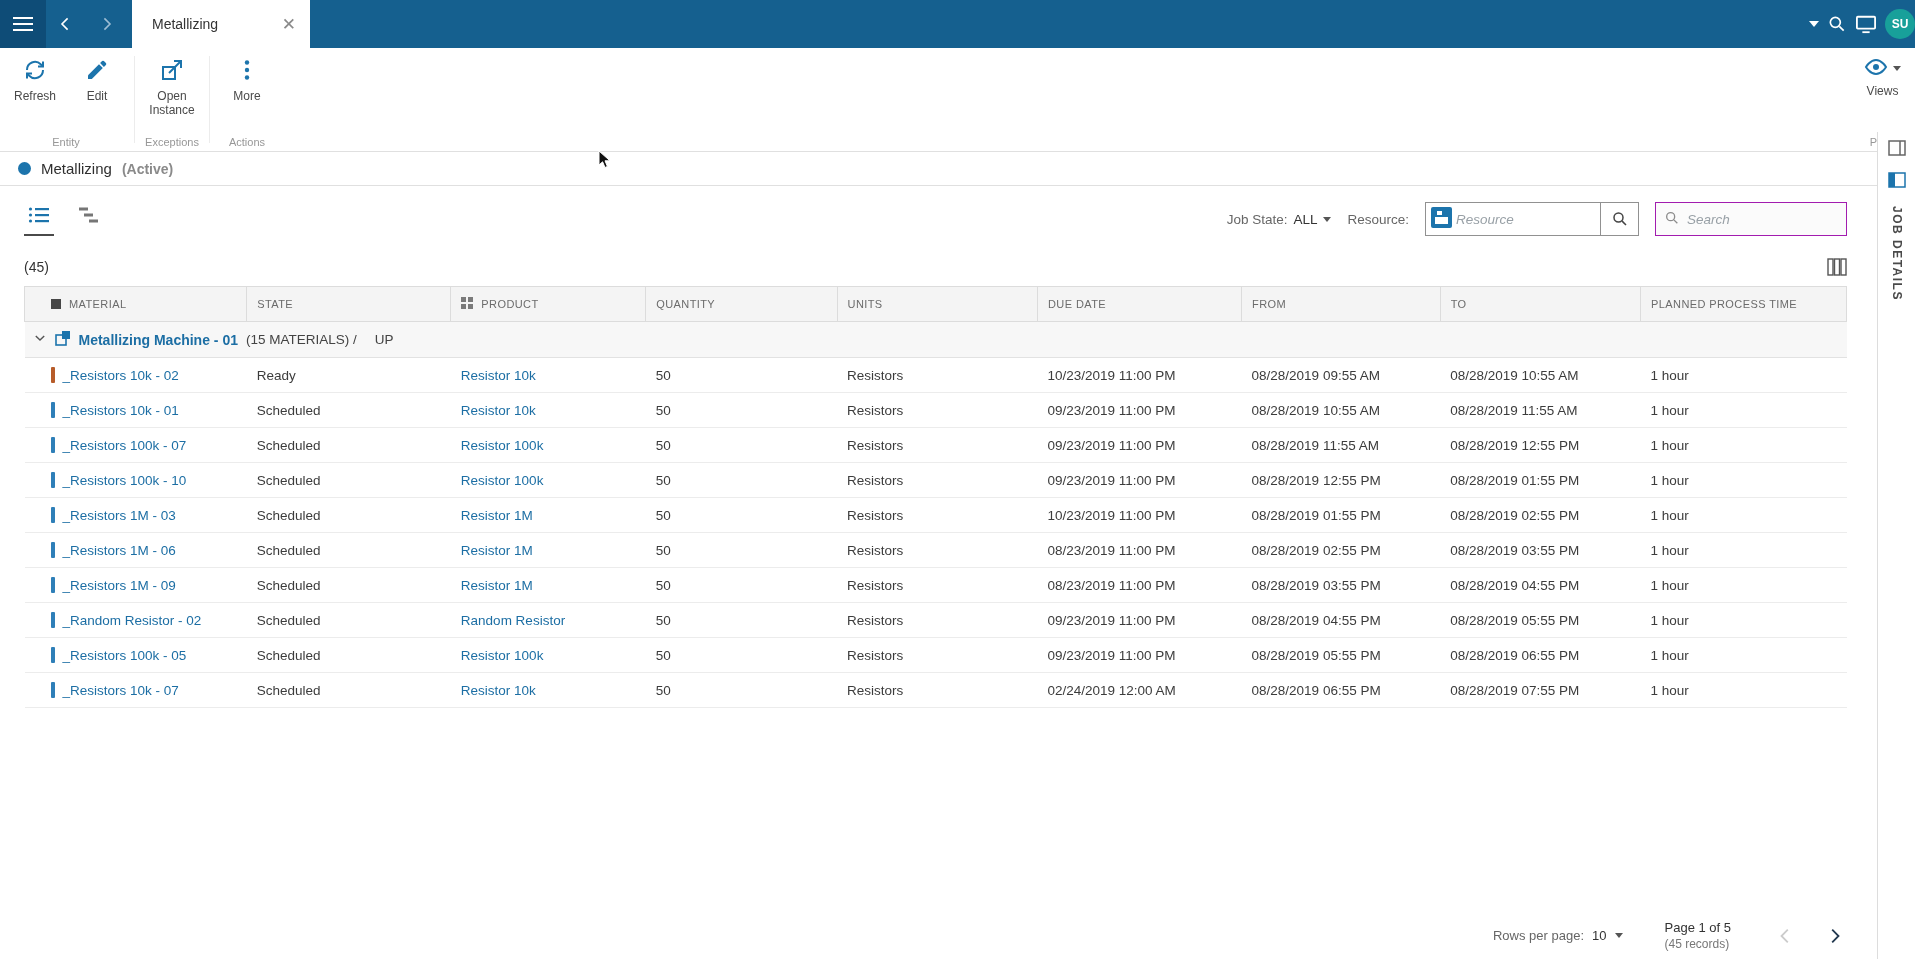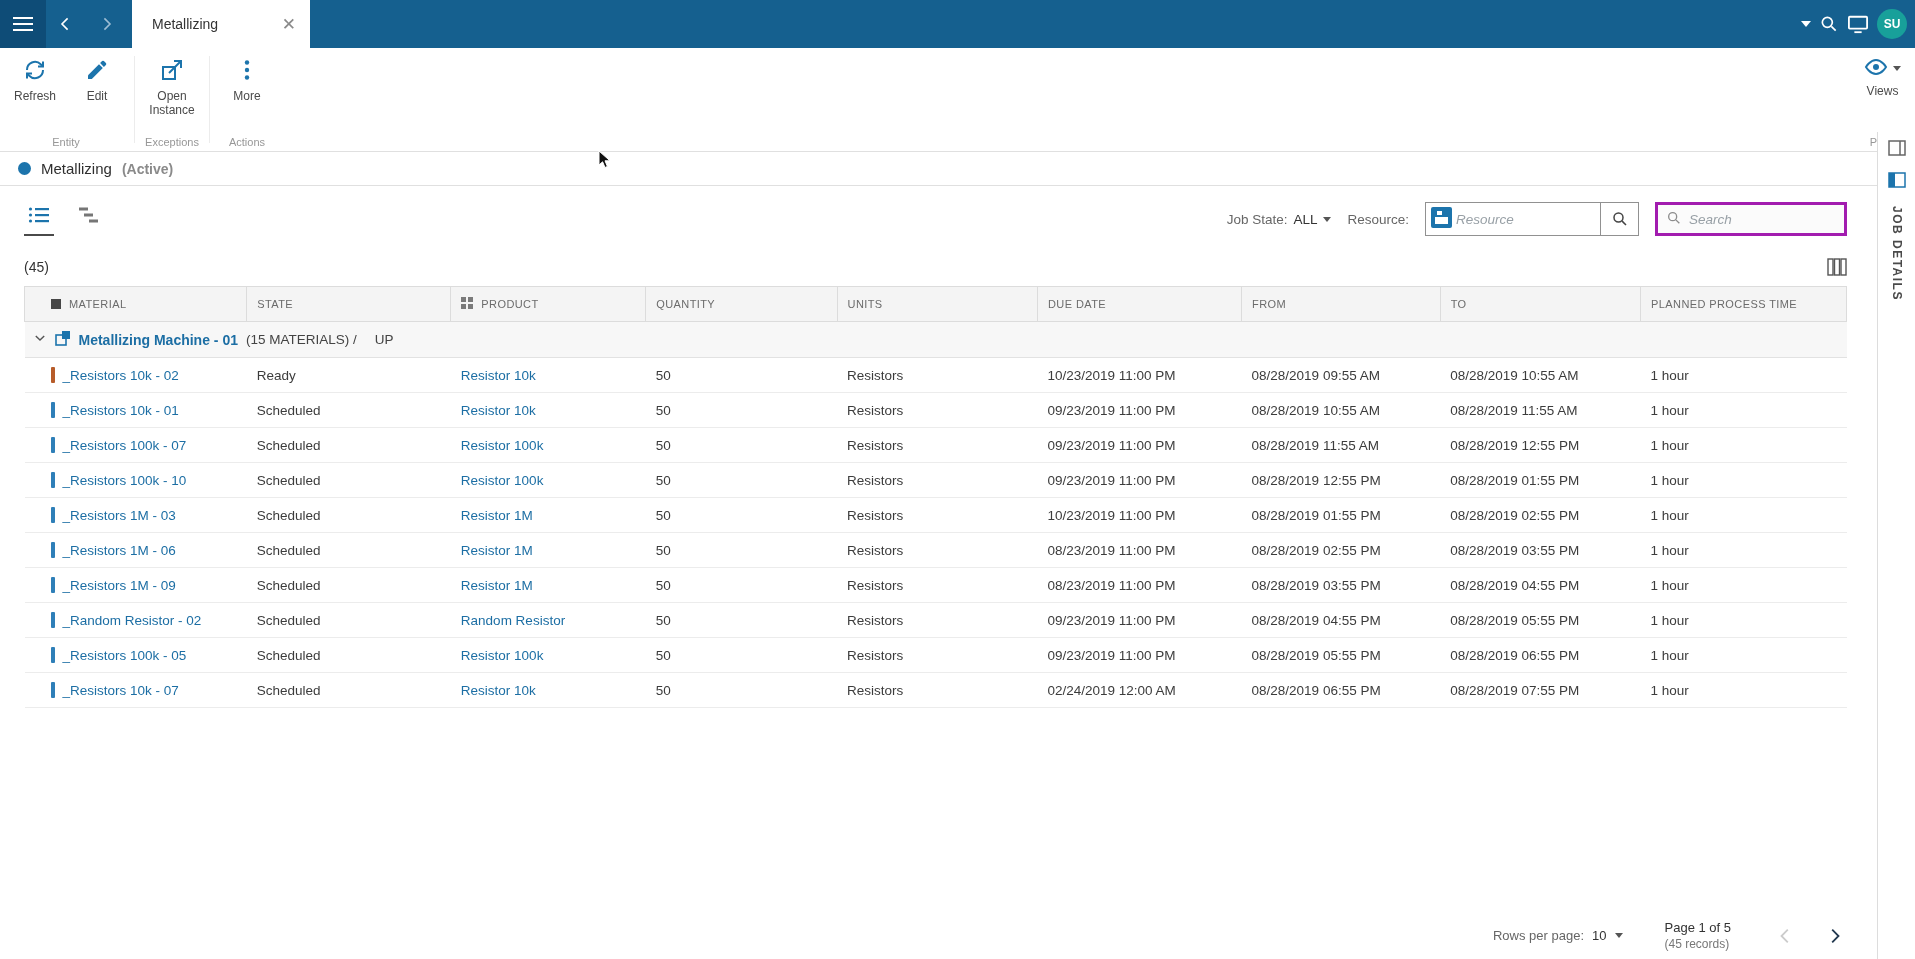--- a/index.html
+++ b/index.html
@@ -7,21 +7,21 @@
   body{font-family:"Liberation Sans",sans-serif;background:#fff;position:relative;color:#3c3c3c;}
 
   
   .topbar{height:48px;background:#15608f;display:flex;align-items:center;color:#fff;}
   .hamburger{width:46px;height:48px;background:#0e4c77;display:flex;flex-direction:column;justify-content:center;align-items:center;gap:4px;cursor:pointer;border:none;}
   .hamburger span{display:block;width:20px;height:2px;background:#fff;}
   .nav-arrow{width:40px;height:48px;display:flex;align-items:center;justify-content:center;background:none;border:none;cursor:pointer;}
   .tab{height:48px;background:#fff;color:#333;display:flex;align-items:center;padding:0 14px 0 20px;min-width:178px;margin-left:6px;cursor:pointer;}
   .tab .tab-label{font-size:14px;flex:1;}
   .tab .tab-close{color:#8a8a8a;font-size:17px;margin-left:26px;cursor:pointer;line-height:1;}
-  .topbar-right{margin-left:auto;display:flex;align-items:center;gap:8px;padding-right:8px;}
+  .topbar-right{margin-left:auto;display:flex;align-items:center;gap:8px;padding-right:0;}
   .caret{width:0;height:0;border-left:5px solid transparent;border-right:5px solid transparent;border-top:6px solid currentColor;display:inline-block;}
   .caret.sm{border-left-width:4px;border-right-width:4px;border-top-width:5px;}
   .avatar{width:30px;height:30px;border-radius:50%;background:#18a09a;color:#fff;font-size:12px;font-weight:bold;display:flex;align-items:center;justify-content:center;cursor:pointer;}
   .tb-icon{background:none;border:none;cursor:pointer;display:flex;align-items:center;color:#fff;}
 
   
   .ribbon{height:104px;background:#fff;border-bottom:1px solid #e0e0e0;display:flex;justify-content:space-between;}
   .ribbon-left{display:flex;}
   .rgroup{display:flex;flex-direction:column;justify-content:space-between;padding:6px 4px 3px 4px;}
   .rgroup-buttons{display:flex;flex:1;}
@@ -47,21 +47,21 @@
   .vt-btn.active{border-bottom-color:#4a4a4a;}
   .filters{margin-left:auto;display:flex;align-items:center;gap:16px;font-size:13.5px;}
   .jobstate{display:flex;align-items:center;gap:6px;cursor:pointer;}
   .lbl{color:#666;}
   .jobstate-val{color:#333;}
   .jobstate .caret{color:#555;}
   .resource-box{display:flex;align-items:center;border:1px solid #919191;height:34px;width:214px;background:#fff;}
   .resource-box input{flex:1;border:none;outline:none;font-size:13.5px;min-width:0;font-family:inherit;padding:0 4px;}
   .resource-icon{margin-left:5px;flex:none;}
   .resource-search-btn{width:38px;height:100%;border:none;border-left:1px solid #919191;background:#fff;display:flex;align-items:center;justify-content:center;cursor:pointer;}
-  .search-box{display:flex;align-items:center;border:3px solid #a21caf;height:34px;width:192px;background:#fbfbfb;padding:0 8px;gap:7px;}
+  .search-box{display:flex;align-items:center;border:1px solid #a21caf;height:34px;width:192px;background:#fbfbfb;padding:0 8px;gap:7px;}
   .search-box input{flex:1;border:none;outline:none;background:transparent;font-size:13.5px;min-width:0;font-family:inherit;}
   ::placeholder{font-style:italic;color:#98a0a6;opacity:1;}
 
   .count-row{display:flex;align-items:center;justify-content:space-between;padding:22px 30px 10px 24px;}
   .count{font-size:14px;color:#333;}
   .columns-btn{background:none;border:none;cursor:pointer;display:flex;}
 
   table.jobtable{width:calc(100% - 54px);margin:0 30px 0 24px;border-collapse:collapse;table-layout:fixed;}
   .jobtable thead th{background:#f4f4f4;border:1px solid #dcdcdc;font-size:11px;font-weight:normal;color:#6b6b6b;letter-spacing:.4px;text-align:left;padding:10px 8px 10px 10px;white-space:nowrap;overflow:hidden;}
   .jobtable thead th.th-material{padding-left:26px;}

